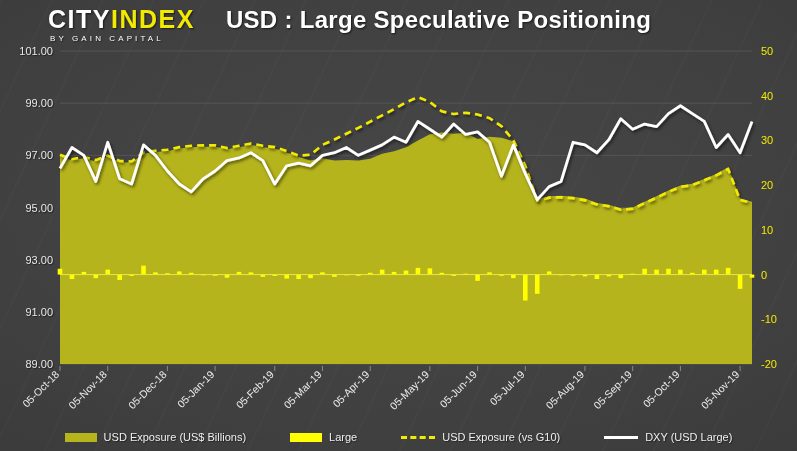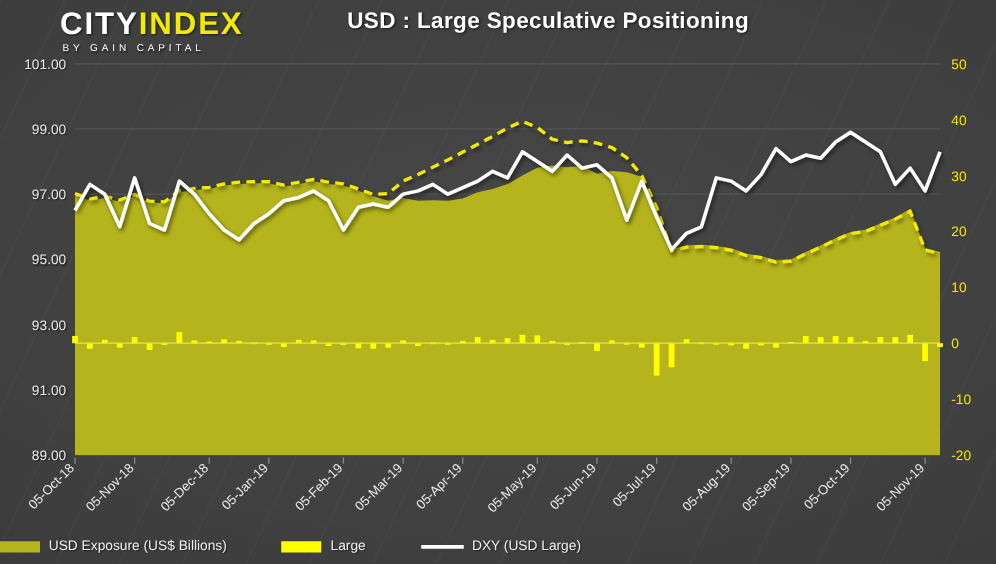--- a/index.html
+++ b/index.html
@@ -36,41 +36,41 @@
   .brand-city{color:#ffffff;}
   .brand-index{color:#f2ea00;}
   .brand-sub{
     color:#ffffff;font-size:8px;font-weight:normal;letter-spacing:3.1px;
     line-height:11px;margin-top:1px;padding-left:2px;
     text-shadow:1px 1px 1px rgba(0,0,0,.5);
   }
   .chart-title{
     position:absolute;left:0;right:0;top:6px;
     text-align:center;color:#ffffff;
-    font-size:18px;font-weight:bold;letter-spacing:.3px;
+    font-size:24px;font-weight:bold;letter-spacing:.3px;
     text-shadow:1px 1px 2px rgba(0,0,0,.65);
     padding-left:80px;
   }
 
   
   #plot{position:absolute;left:0;top:0;}
 
   .ytick{
     font-size:11px;fill:#e8e8e8;
     text-shadow:1px 1px 1px rgba(0,0,0,.5);
   }
   .ytick-right{font-size:11px;fill:#f2ea00;}
   .xtick{font-size:10.5px;fill:#eaeaea;}
   .gridline{stroke:#555555;stroke-width:1;}
   .tickmark{stroke:#8a8a8a;stroke-width:1;}
 
   
   .legend{
     position:absolute;left:0;right:0;bottom:8px;
-    display:flex;align-items:center;
+    display:flex;justify-content:center;align-items:center;
     gap:44px;
   }
   .legend-item{display:flex;align-items:center;gap:7px;}
   .legend-label{
     color:#efefef;font-size:11px;white-space:nowrap;
     text-shadow:1px 1px 1px rgba(0,0,0,.45);
   }
   .sw{display:block;}
   .sw-area{width:32px;height:9px;background:#b5b41c;}
   .sw-bar{width:32px;height:9px;background:#ffff00;}
@@ -215,18 +215,22 @@
   <div class="legend">
     <div class="legend-item">
       <span class="sw sw-area"></span>
       <span class="legend-label">USD Exposure (US$ Billions)</span>
     </div>
     <div class="legend-item">
       <span class="sw sw-bar"></span>
       <span class="legend-label">Large</span>
     </div>
     <div class="legend-item">
+      <span class="sw sw-dash"></span>
+      <span class="legend-label">USD Exposure (vs G10)</span>
+    </div>
+    <div class="legend-item">
       <span class="sw sw-line"></span>
       <span class="legend-label">DXY (USD Large)</span>
     </div>
   </div>
 
 </div>
 
 </body></html>

